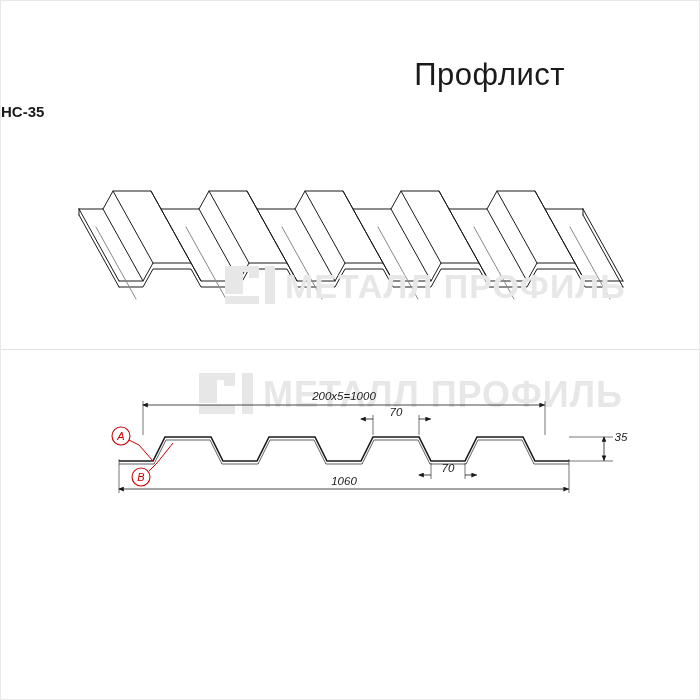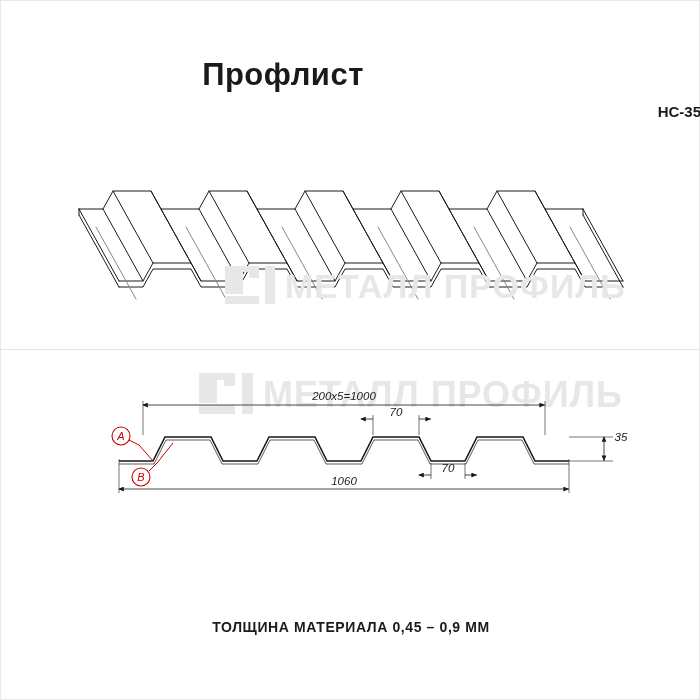--- a/index.html
+++ b/index.html
@@ -20,32 +20,32 @@
     width: 700px;
     height: 700px;
     box-sizing: border-box;
     border: 1px solid #e8e8e8;
   }
   .title {
     position: absolute;
     top: 56px;
     left: 0;
     width: 564px;
-    text-align: center;
+    text-align: right;
     font-size: 31px;
-    font-weight: bold;
+    font-weight: normal;
     letter-spacing: 0.5px;
     color: #1a1a1a;
   }
   .subtitle {
     position: absolute;
     top: 102px;
     left: 0;
     width: 700px;
-    text-align: right;
+    text-align: left;
     font-size: 15px;
     font-weight: bold;
     color: #1a1a1a;
   }
   .iso-wrap {
     position: absolute;
     top: 170px;
     left: 50px;
     width: 600px;
     height: 160px;
@@ -248,14 +248,13 @@
       </g>
 
       <g>
         <path d="M112 62 L96 82 L88 90" fill="none" stroke="#cc0000" stroke-width="1"></path>
         <circle cx="80" cy="96" r="9" fill="#ffffff" stroke="#cc0000" stroke-width="1.1"></circle>
         <text x="80" y="100" font-size="11" fill="#cc0000" text-anchor="middle">B</text>
       </g>
     </svg>
   </div>
 
-  <div class="footer">ТОЛЩИНА МАТЕРИАЛА 0,45 – 0,9 ММ</div>
 </div>
 
 </body></html>

